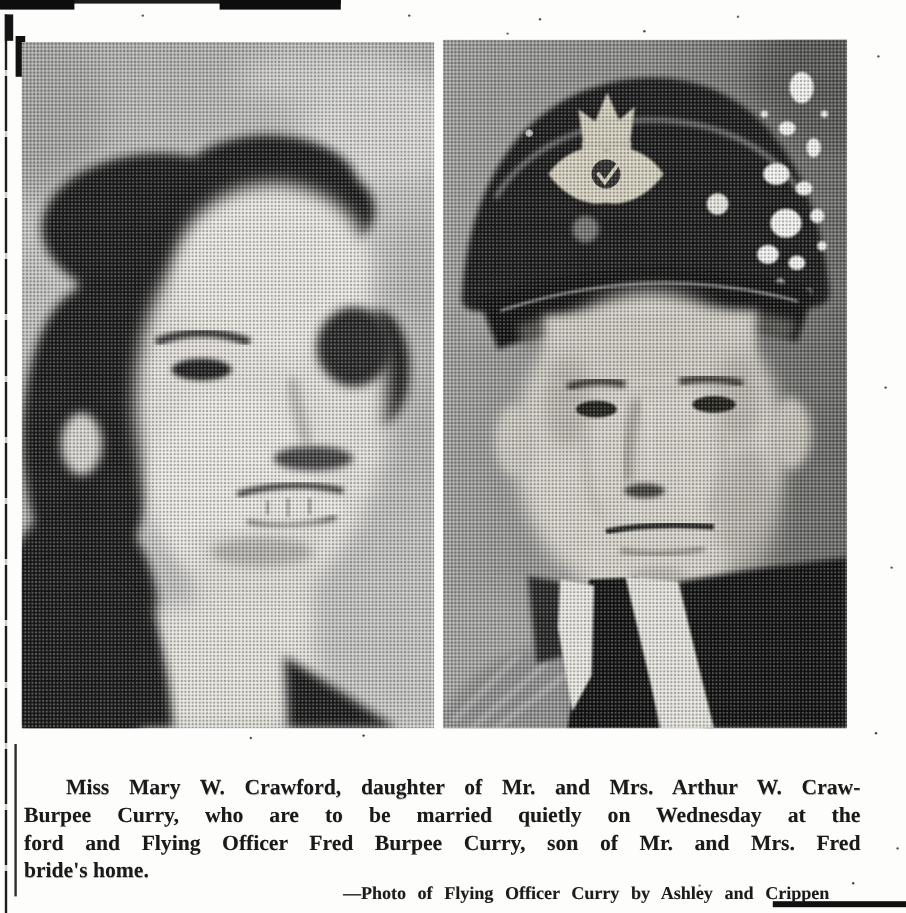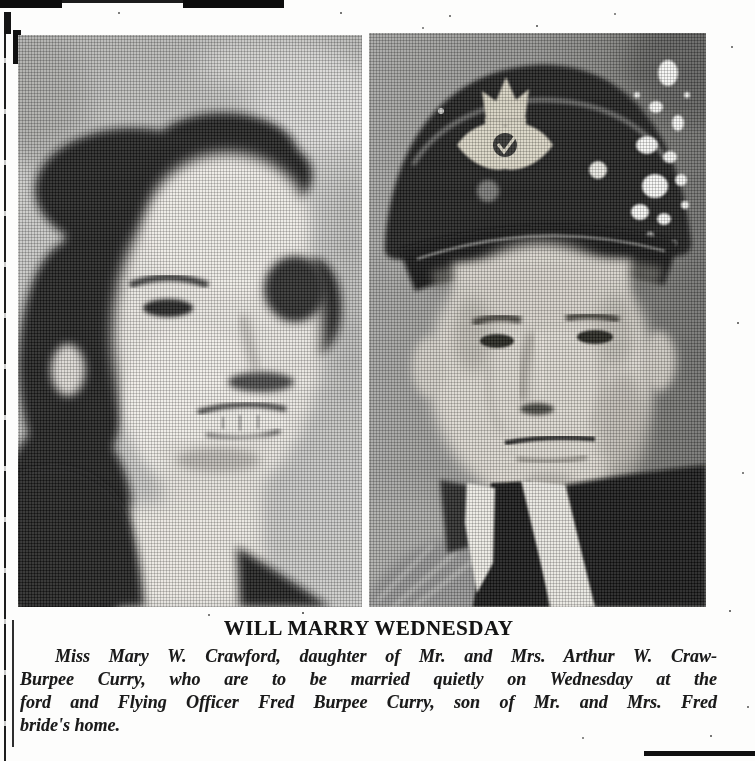--- a/index.html
+++ b/index.html
@@ -54,21 +54,21 @@
     position:absolute;left:20px;top:616px;width:697px;
     text-align:center;font-weight:700;font-size:21px;line-height:24px;
     letter-spacing:0.5px;color:#141414;
     text-shadow:0.3px 0.3px 0 rgba(20,20,20,.4);
   }
   .body-copy{
     position:absolute;left:20px;top:645px;width:697px;
     font-weight:700;font-size:18px;line-height:23px;color:#1a1a1a;
     text-shadow:0.3px 0.3px 0 rgba(20,20,20,.3);
   }
-  .body-line{text-align:justify;text-align-last:justify;white-space:normal;font-style:italic;}
+  .body-line{text-align:justify;text-align-last:justify;white-space:normal;}
   .body-line:first-child{text-indent:35px;}
   .body-line:last-child{text-align-last:left;}
   .credit{
     position:absolute;left:20px;top:736px;width:697px;
     text-align:right;padding-right:26px;box-sizing:border-box;
     font-weight:700;font-size:15px;line-height:18px;word-spacing:6px;color:#1c1c1c;
     text-shadow:0.3px 0.3px 0 rgba(20,20,20,.35);
   }
 </style>
 </head>
@@ -235,21 +235,21 @@
         <path d="M8 568 L64 512 M24 574 L88 518 M44 574 L104 528" stroke="#c2c2c0" stroke-width="3" opacity=".85" filter="url(#b2)"></path>
         <path d="M71 447 L98 452 L100 514 L78 520 Z" fill="#242422" filter="url(#b2)"></path>
         <path d="M122 450 L162 448 L180 574 L104 574 Z" fill="#0a0a08" filter="url(#b1)"></path>
         <path d="M196 452 Q260 440 337 432 L337 574 L218 574 Z" fill="#0d0d0b" filter="url(#b2)"></path>
         <path d="M98 450 L126 455 L124 530 L108 560 L96 490 Z" fill="#ebe9e3" filter="url(#b1)"></path>
         <path d="M152 447 L196 452 L226 574 L182 574 Z" fill="#e7e5df" filter="url(#b1)"></path>
       </g>
     </svg>
   </div>
 
-  <div class="headline">WILL MARRY WEDNESDAY</div>
   <div class="body-copy">
       <div class="body-line">Miss Mary W. Crawford, daughter of Mr. and Mrs. Arthur W. Craw-</div>
       <div class="body-line">Burpee Curry, who are to be married quietly on Wednesday at the</div>
       <div class="body-line">ford and Flying Officer Fred Burpee Curry, son of Mr. and Mrs. Fred</div>
       <div class="body-line">bride's home.</div>
     </div>
+  <div class="credit">—Photo of Flying Officer Curry by Ashley and Crippen</div>
 
 </div>
 
 </body></html>

